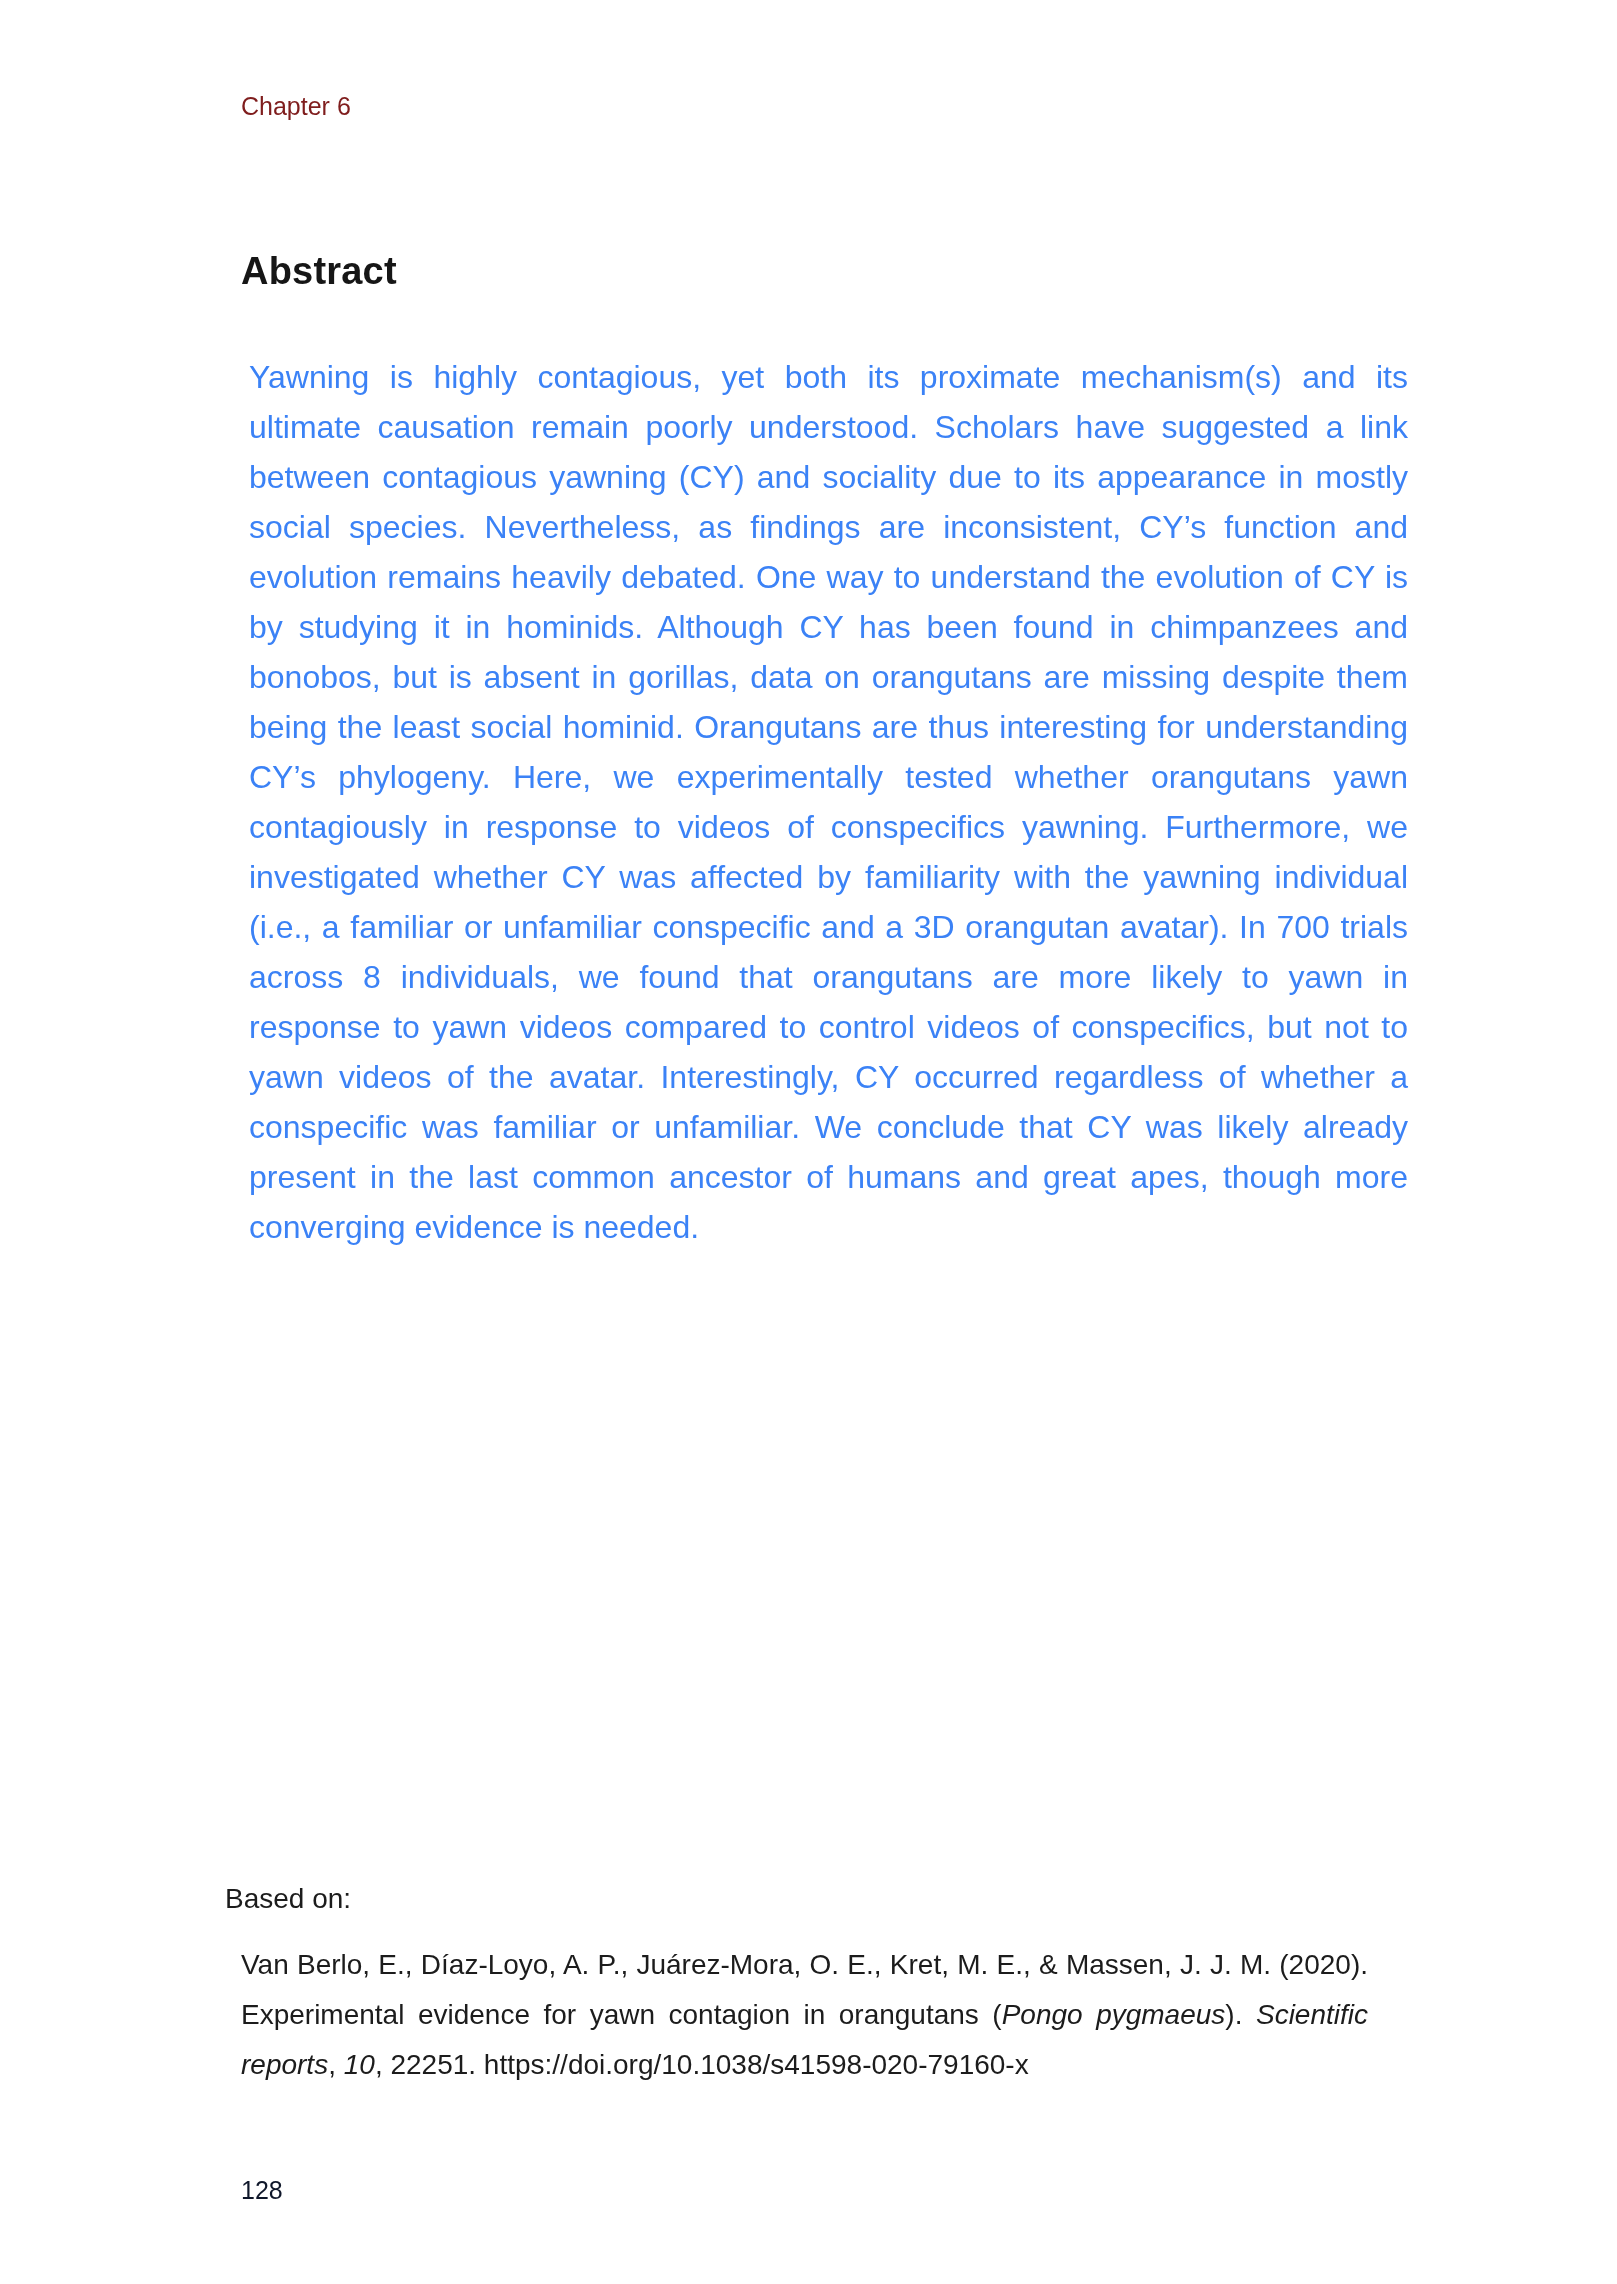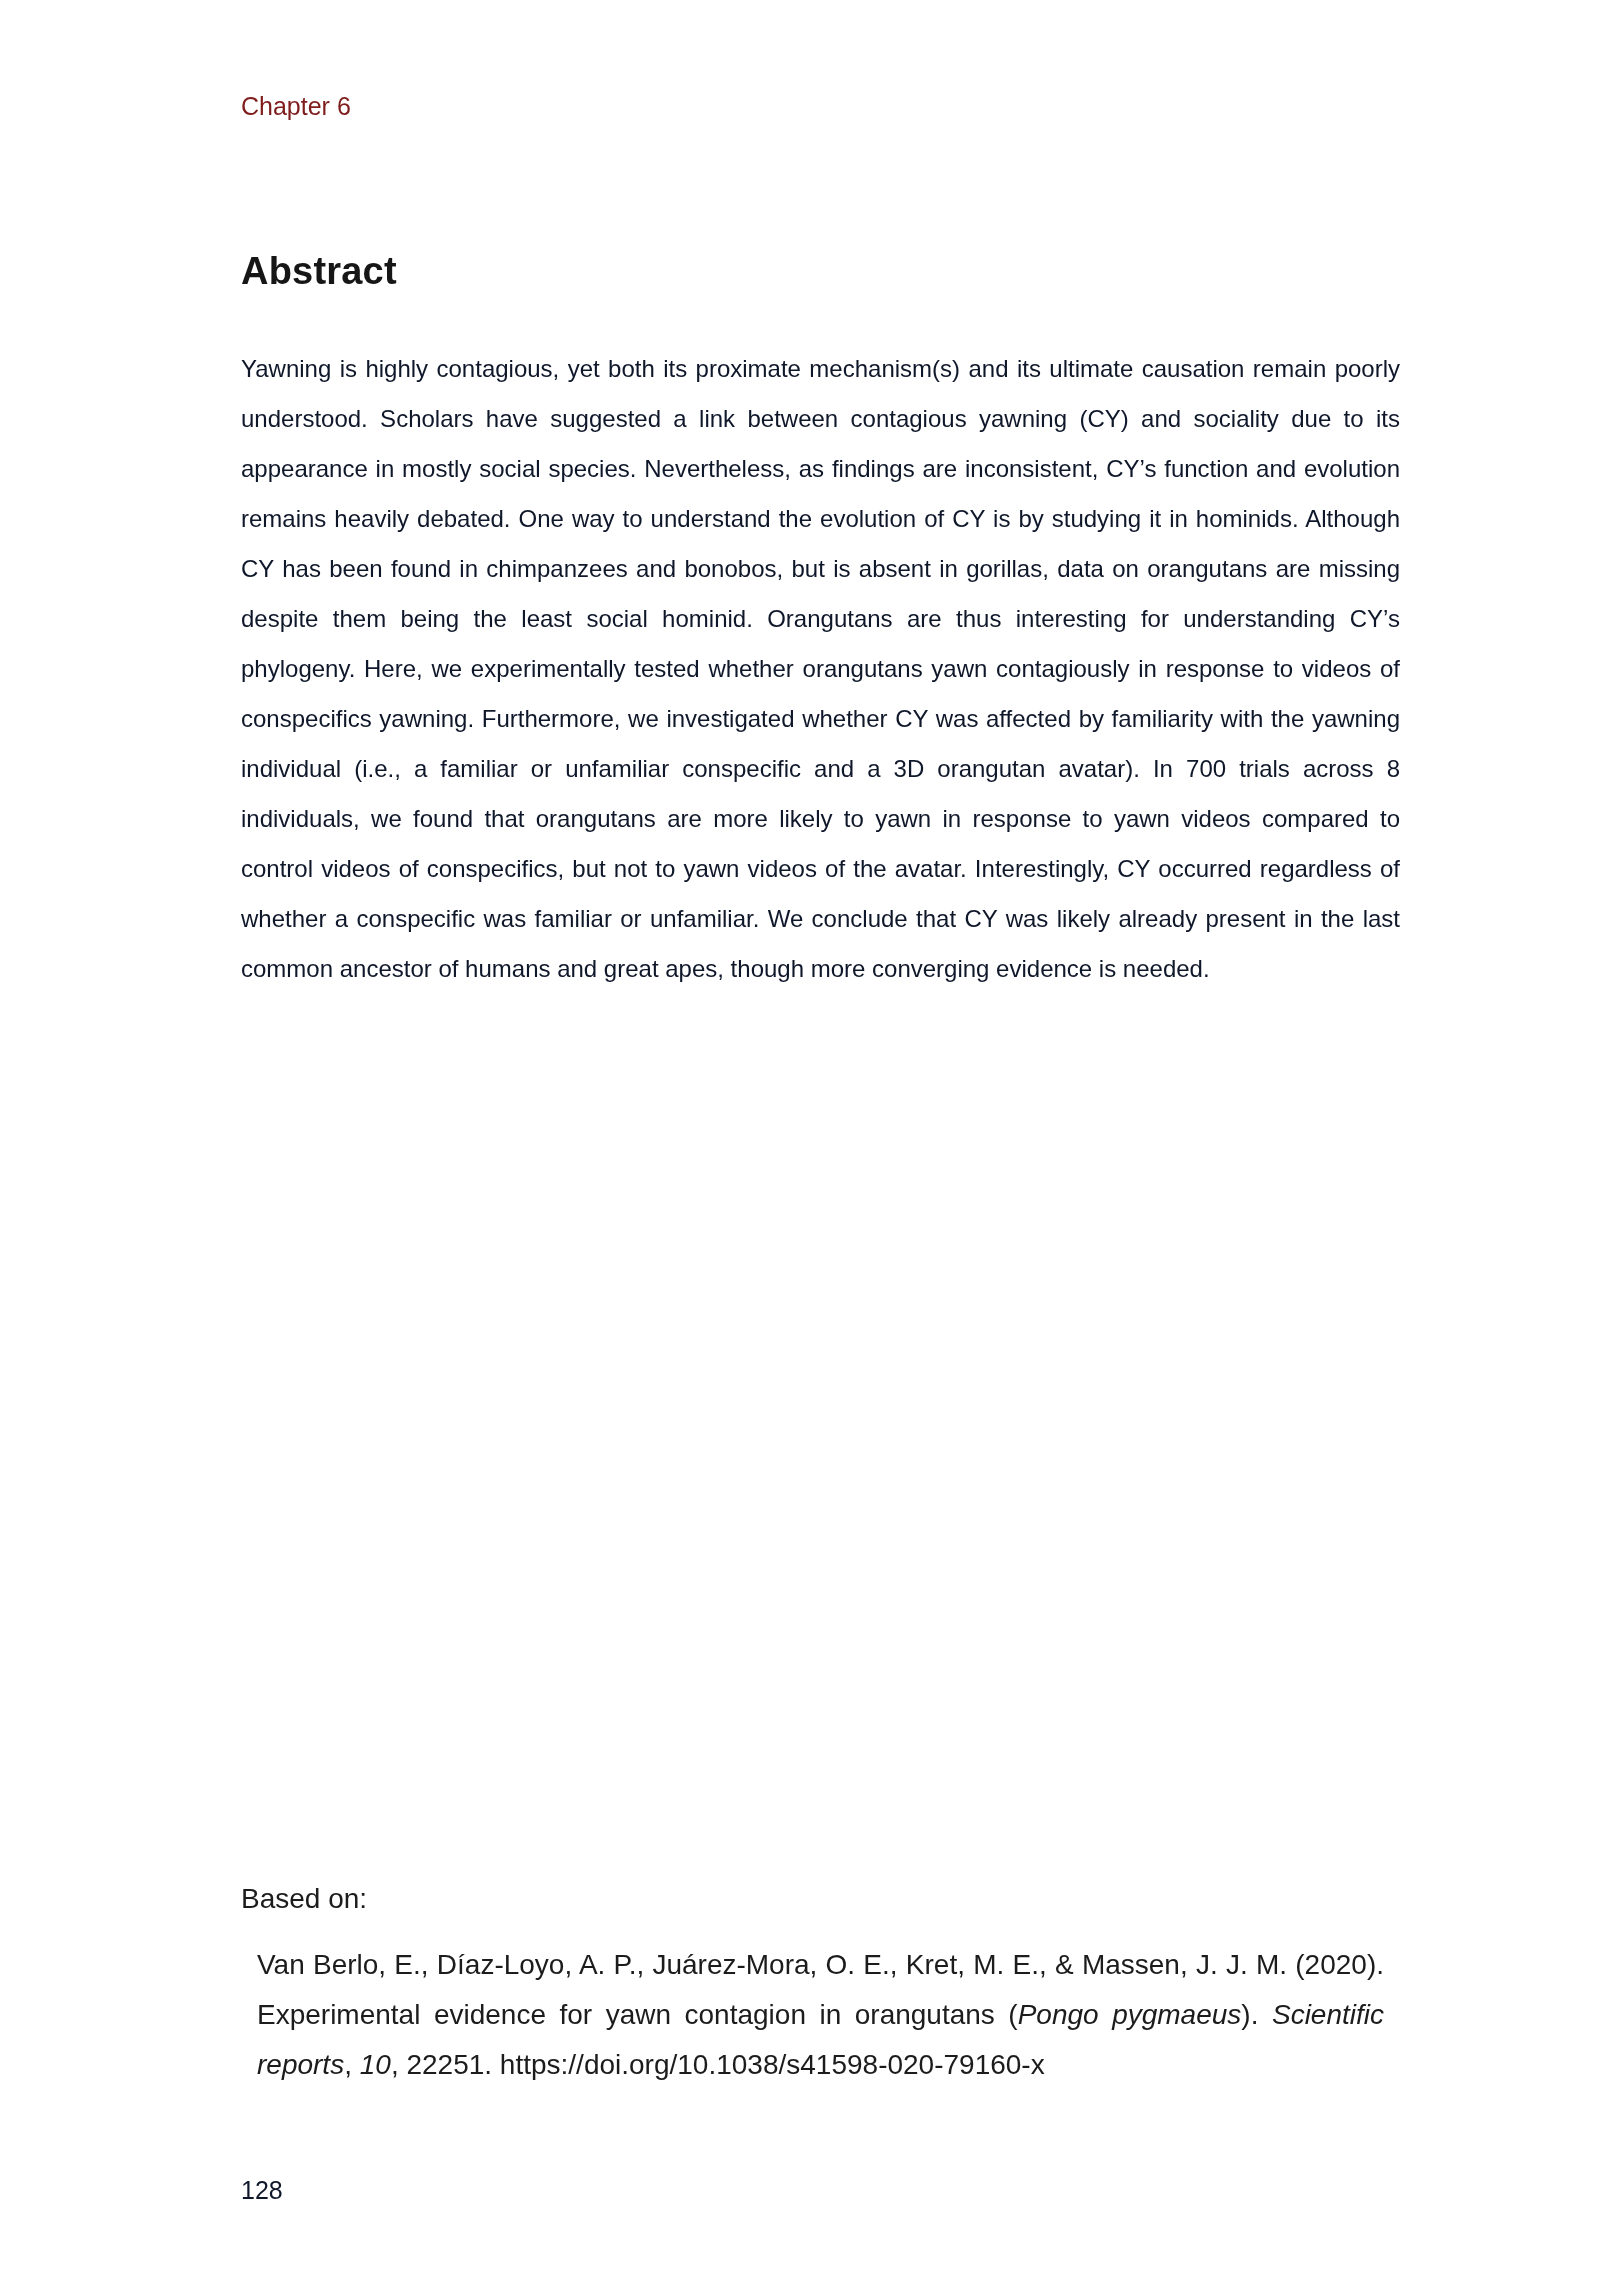--- a/index.html
+++ b/index.html
@@ -32,29 +32,29 @@
     font-weight: 700;
     letter-spacing: 0.2px;
     color: #161616;
     text-align: center;
   }
   .abstract-text {
     position: absolute;
     left: 241px;
     top: 344px;
     width: 1159px;
-    font-size: 24px;
+    font-size: 32px;
     line-height: 50px;
     text-align: justify;
-    color: #0f172a;
-    margin: 0;
+    color: #3b82f6;
+    margin: 8px;
   }
   .based-on-block {
     position: absolute;
-    left: 241px;
+    left: 225px;
     top: 1874px;
     width: 1159px;
     font-size: 28px;
     line-height: 50px;
     color: #1c1c1c;
   }
   .based-on-label {
     margin: 0;
   }
   .citation {

